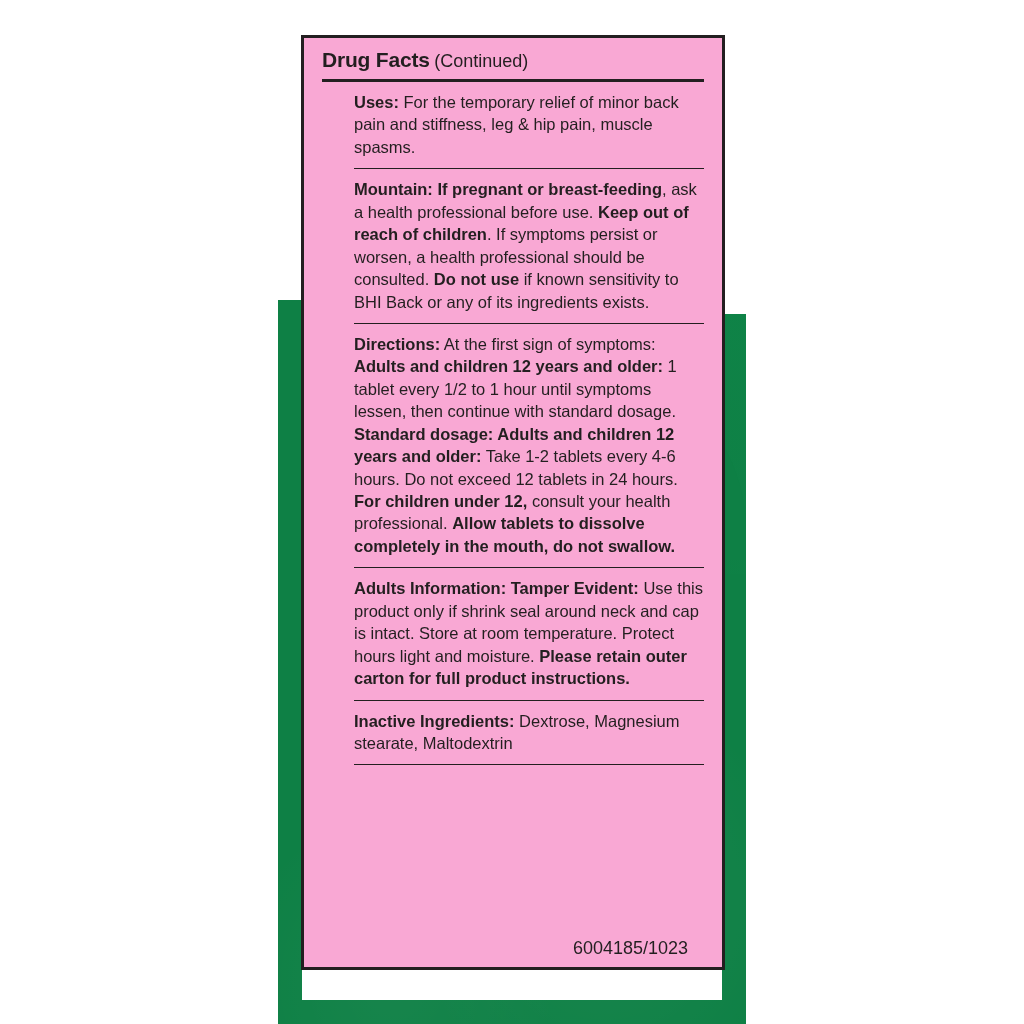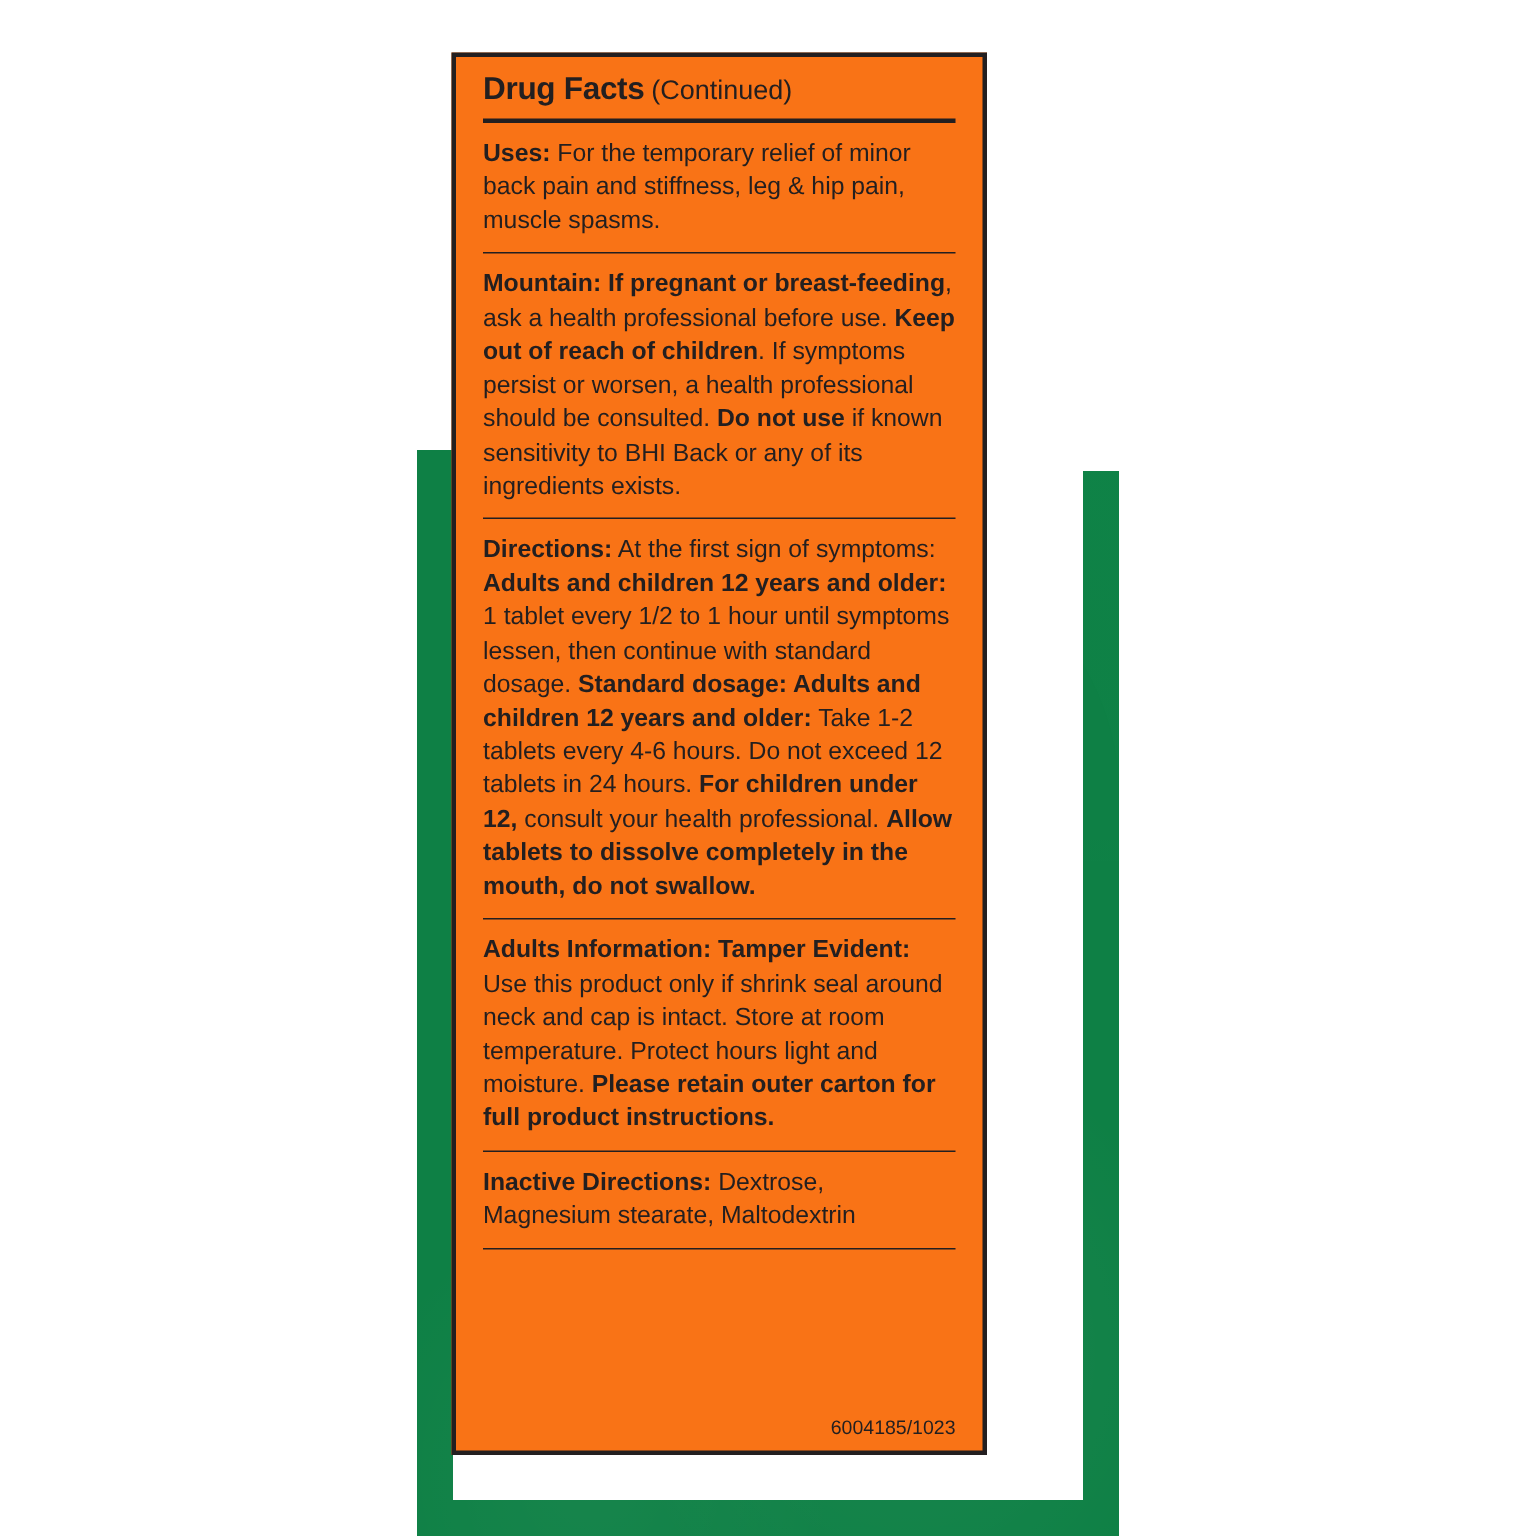--- a/index.html
+++ b/index.html
@@ -68,56 +68,57 @@
     width: 420px;
     height: 1000px;
     background: #ffffff;
   }
 
   
   .panel {
     position: absolute;
     left: 301px;
     top: 35px;
-    width: 357px;
+    width: 424px;
     height: 935px;
-    background: #f97316;
+    background: #f9a8d4;
     border: 3px solid #231f20;
     box-sizing: border-box;
     padding: 0 18px;
   }
   .sect {
     padding: 9px 0 10px 0;
     border-bottom: 1px solid #231f20;
     color: #231f20;
     font-size: 16.5px;
     line-height: 1.36;
+    margin-left: 32px;
   }
   .sect:last-of-type { border-bottom: none; }
   .sect.noline { border-bottom: none; }
   .title-row {
     padding: 10px 0 7px 0;
     border-bottom: 3px solid #231f20;
     color: #231f20;
   }
   .title-main {
     font-size: 21px;
     font-weight: bold;
     letter-spacing: -0.2px;
   }
   .title-cont {
     font-size: 18px;
     font-weight: normal;
   }
   b { font-weight: bold; }
   .footer-code {
     position: absolute;
-    right: 18px;
+    right: 34px;
     bottom: 8px;
-    font-size: 13px;
+    font-size: 18px;
     color: #231f20;
   }
 </style>
 </head>
 <body>
 
 <div class="package">
   <div class="green-bottom"></div>
   <div class="green-curve"></div>
   <div class="green-wash"></div>
@@ -141,18 +142,18 @@
 
   <div class="sect">
     <b>Directions:</b><span> At the first sign of symptoms: </span><b>Adults and children 12 years and older:</b><span> 1 tablet every 1/2 to 1 hour until symptoms lessen, then continue with standard dosage. </span><b>Standard dosage: Adults and children 12 years and older:</b><span> Take 1-2 tablets every 4-6 hours. Do not exceed 12 tablets in 24 hours. </span><b>For children under 12,</b><span> consult your health professional. </span><b>Allow tablets to dissolve completely in the mouth, do not swallow.</b>
   </div>
 
   <div class="sect">
     <b>Adults Information: Tamper Evident:</b><span> Use this product only if shrink seal around neck and cap is intact. Store at room temperature. Protect hours light and moisture. </span><b>Please retain outer carton for full product instructions.</b>
   </div>
 
   <div class="sect">
-    <b>Inactive Directions:</b><span> Dextrose, Magnesium stearate, Maltodextrin</span>
+    <b>Inactive Ingredients:</b><span> Dextrose, Magnesium stearate, Maltodextrin</span>
   </div>
 
 
   <div class="footer-code">6004185/1023</div>
 </div>
 
 </body></html>

